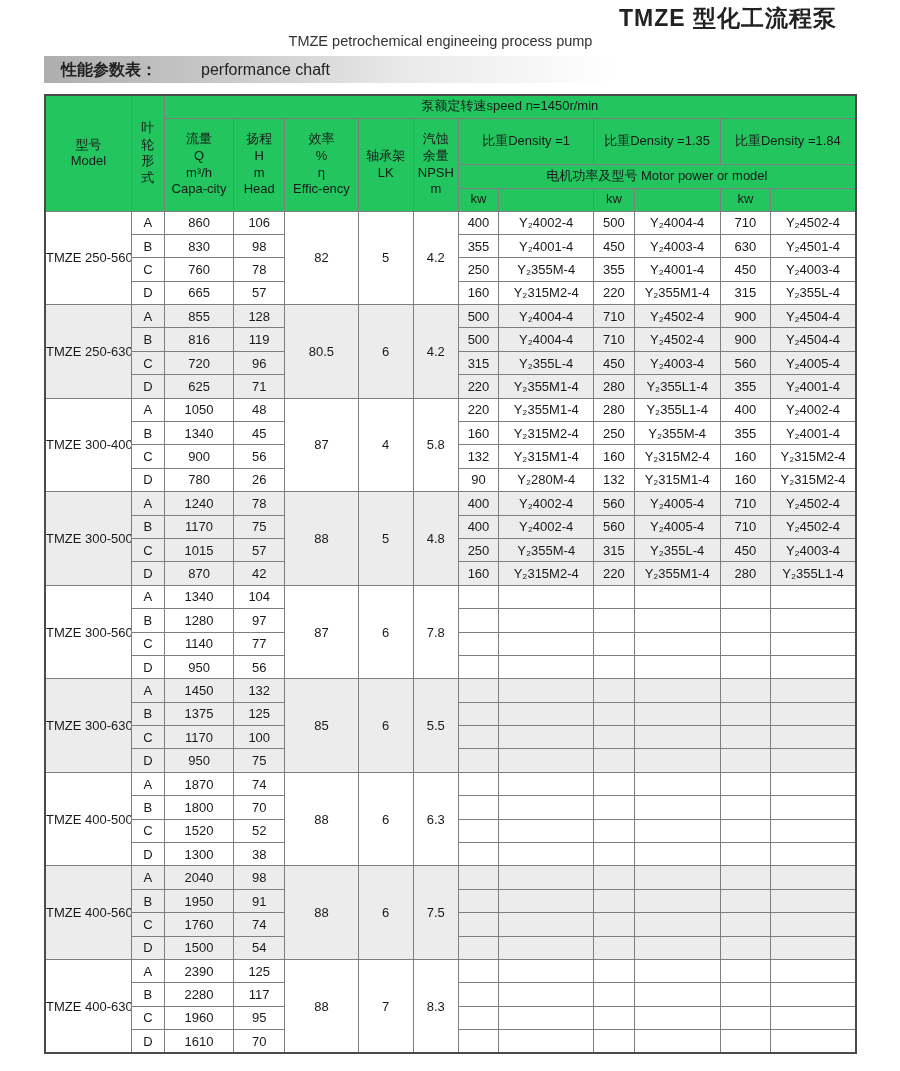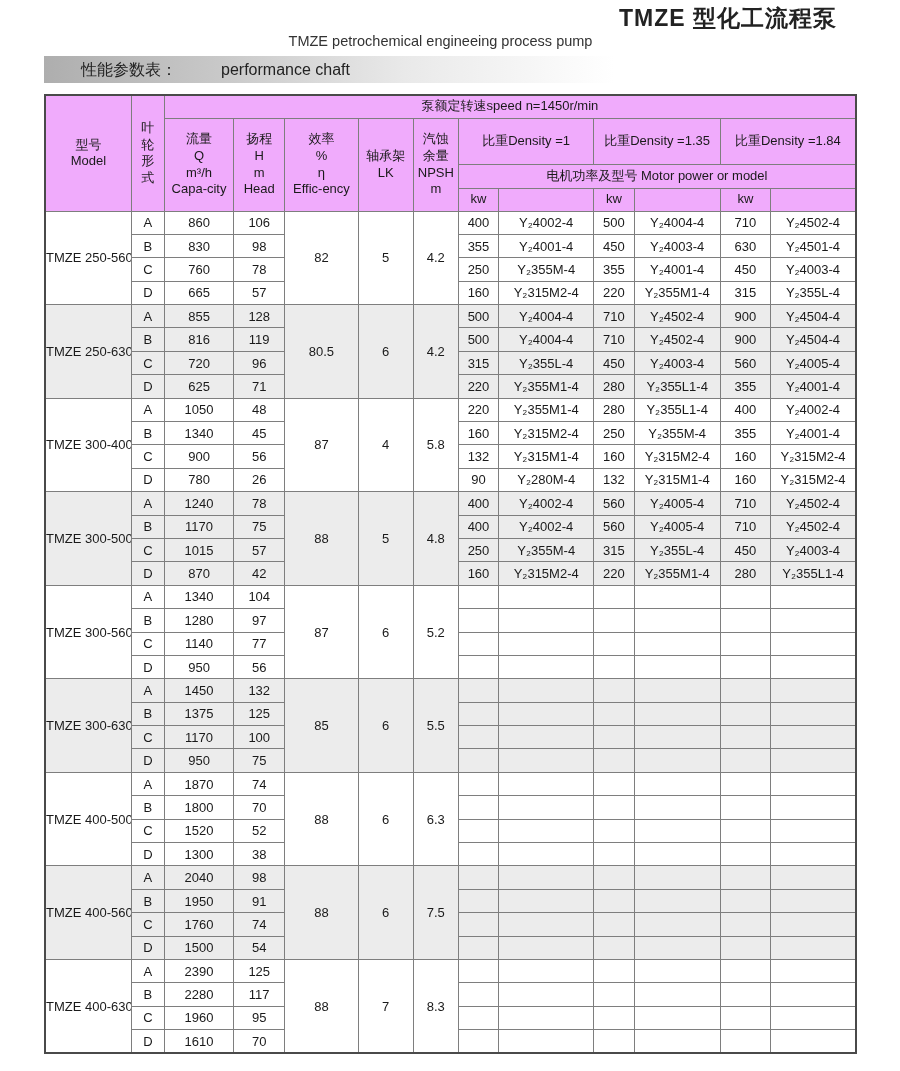--- a/index.html
+++ b/index.html
@@ -38,21 +38,21 @@
     top: 56px;
     left: 44px;
     width: 600px;
     height: 27px;
     line-height: 27px;
     padding-left: 17px;
     background: linear-gradient(90deg, #aeaeae 0%, #c9c9c9 30%, #e9e9e9 60%, #ffffff 95%);
     font-size: 16px;
     white-space: nowrap;
   }
-  .section-zh { font-weight: normal; color: #222; margin-left: 20px; }
+  .section-zh { font-weight: bold; color: #222; }
   .section-en { font-weight: normal; color: #222; margin-left: 44px; }
   table.perf {
     position: absolute;
     top: 94px;
     left: 44px;
     width: 813px;
     border-collapse: collapse;
     table-layout: fixed;
     border: 2px solid #4a4a4a;
   }
@@ -60,21 +60,21 @@
     border: 1px solid #7e7e7e;
     text-align: center;
     vertical-align: middle;
     padding: 0;
     font-size: 13px;
     font-weight: normal;
     overflow: hidden;
     color: #1a1a1a;
   }
   thead th {
-    background: #f0abfc;
+    background: #22c55e;
     white-space: pre-line;
     line-height: 1.28;
   }
   .h-banner  { height: 23px; }
   .h-density { height: 46px; }
   .h-motor   { height: 24px; }
   .h-kw      { height: 23px; }
   tbody td { height: 23.4px; background: #ffffff; white-space: nowrap; }
   tbody tr.shade td { background: #ececec; }
   tbody tr.gfirst td { border-top: 1.6px solid #555555; }
@@ -345,21 +345,21 @@
           <td>280</td>
           <td>Y₂355L1-4</td>
         </tr>
         <tr class=" gfirst">
           <td rowspan="4">TMZE 300-560</td>
           <td>A</td>
           <td>1340</td>
           <td>104</td>
           <td rowspan="4">87</td>
           <td rowspan="4">6</td>
-          <td rowspan="4">5.2</td>
+          <td rowspan="4">7.8</td>
           <td></td>
           <td></td>
           <td></td>
           <td></td>
           <td></td>
           <td></td>
         </tr>
         <tr class="">
           <td>B</td>
           <td>1280</td>

